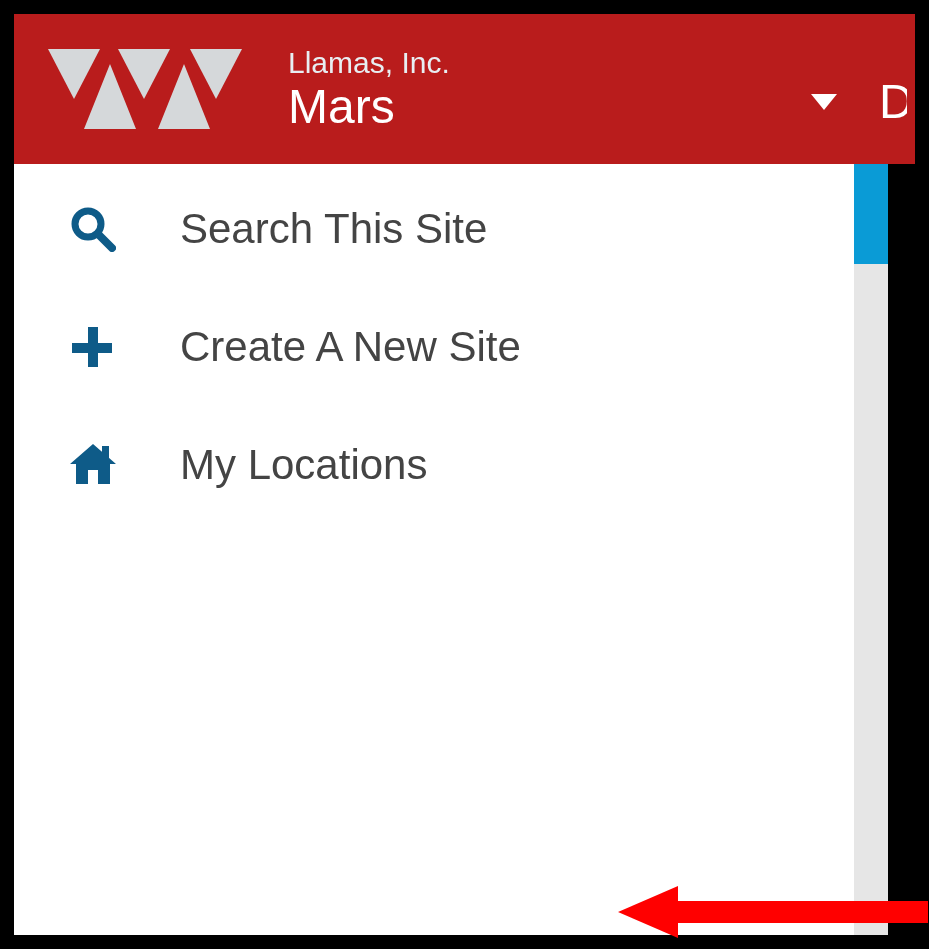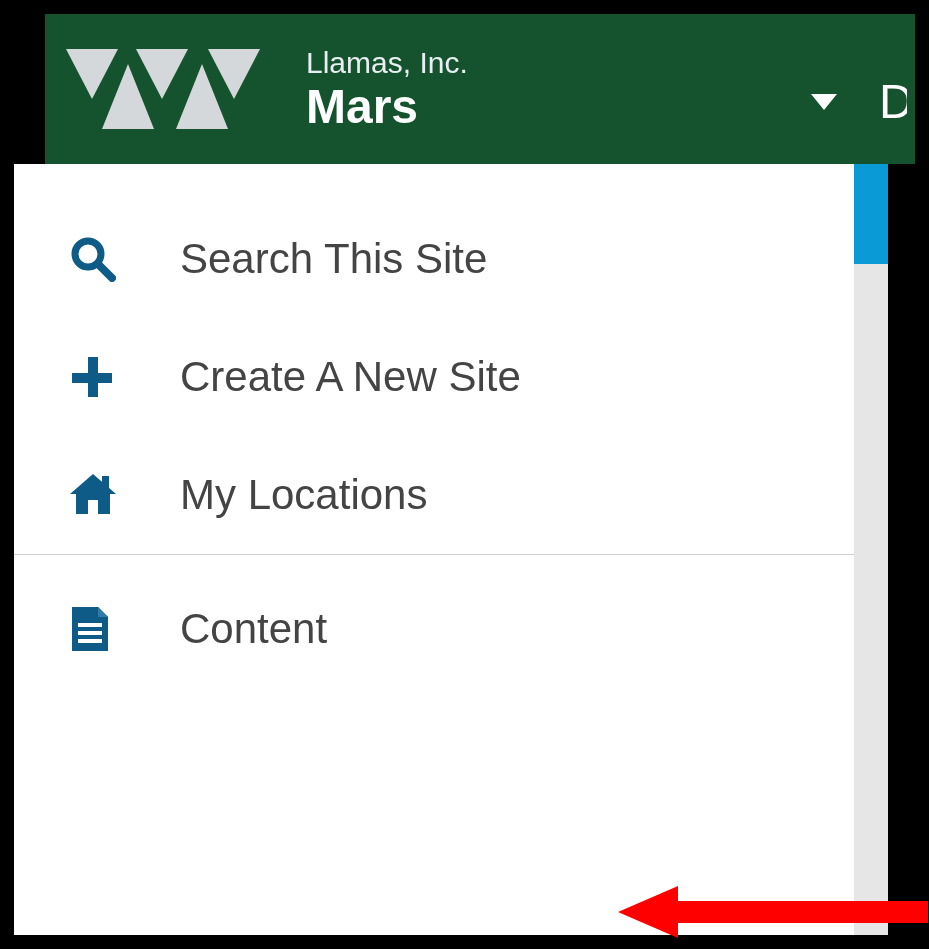--- a/index.html
+++ b/index.html
@@ -6,49 +6,48 @@
   html, body { width: 929px; height: 949px; background: #000; font-family: "Segoe UI", Arial, sans-serif; }
   .frame {
     position: absolute;
     left: 14px;
     top: 14px;
     width: 901px;
     height: 921px;
     background: #000;
   }
   .header {
-    background: #14532d;
+    background: #b91c1c;
     height: 150px;
     display: flex;
     align-items: center;
-    padding-left: 21px;
+    padding-left: 34px;
     color: #fff;
     position: relative;
-    margin-left: 31px;
   }
   .logo {
     width: 210px;
     height: 90px;
     flex-shrink: 0;
   }
   .org-block {
     margin-left: 30px;
     display: flex;
     flex-direction: column;
     justify-content: center;
   }
   .org-name {
     font-size: 30px;
     font-weight: 400;
     color: #e8eef2;
     line-height: 1.2;
   }
   .site-name {
     font-size: 48px;
-    font-weight: 700;
+    font-weight: 400;
     color: #fff;
     line-height: 1.1;
   }
   .caret {
     position: absolute;
     right: 78px;
     top: 80px;
   }
   .header-cut {
     position: absolute;
@@ -100,21 +99,21 @@
     align-items: center;
   }
   .menu-item .label {
     font-size: 42px;
     color: #444;
     margin-left: 50px;
     font-weight: 400;
   }
   
   .top-group .menu-item { height: 118px; }
-  .top-group { padding-top: 36px; }
+  .top-group { padding-top: 6px; }
   .divider { border-top: 1px solid #cfcfcf; }
   .arrow {
     position: absolute;
     left: 604px;
     top: 718px;
   }
 </style>
 </head>
 <body>
 
@@ -173,32 +172,20 @@
           <span class="icon-slot">
             <svg width="46" height="42" viewBox="0 0 46 42">
               <polygon points="23,0 46,20 40,20 40,40 28,40 28,26 18,26 18,40 6,40 6,20 0,20" fill="#0e5b88"></polygon>
               <rect x="32" y="2" width="7" height="12" fill="#0e5b88"></rect>
             </svg>
           </span>
           <span class="label">My Locations</span>
         </li>
       </div>
 
-      <li class="menu-item row divider">
-        <span class="icon-slot">
-          <svg width="40" height="48" viewBox="0 0 40 48">
-            <path d="M2 2 h26 l10 10 v34 h-36 z" fill="#0e5b88"></path>
-            <path d="M28 2 v10 h10 z" fill="#2f7aa8"></path>
-            <rect x="8" y="18" width="24" height="4" fill="#fff"></rect>
-            <rect x="8" y="26" width="24" height="4" fill="#fff"></rect>
-            <rect x="8" y="34" width="24" height="4" fill="#fff"></rect>
-          </svg>
-        </span>
-        <span class="label">Content</span>
-      </li>
 
     </ul>
 
     <div class="arrow">
       <svg width="310" height="60" viewBox="0 0 310 60">
         <line x1="310" y1="30" x2="50" y2="30" stroke="#ff0000" stroke-width="22"></line>
         <polygon points="0,30 60,4 60,56" fill="#ff0000"></polygon>
       </svg>
     </div>
   </div>

